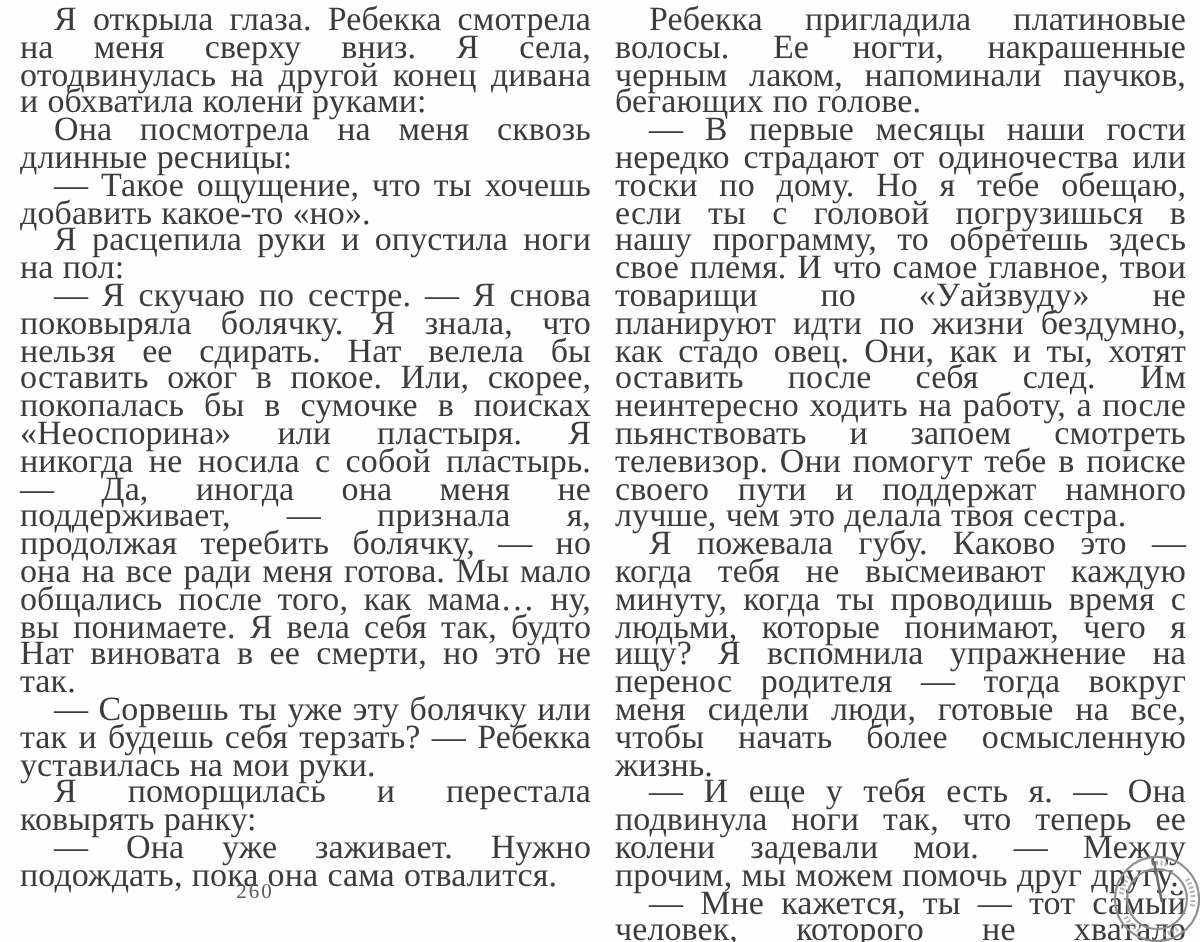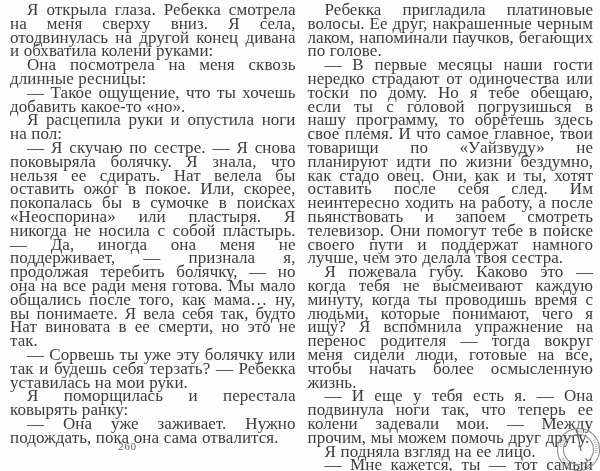--- a/index.html
+++ b/index.html
@@ -64,25 +64,24 @@
       <p>Она посмотрела на меня сквозь длинные ресницы:</p>
       <p>— Такое ощущение, что ты хочешь добавить какое-то «но».</p>
       <p>Я расцепила руки и опустила ноги на пол:</p>
       <p>— Я скучаю по сестре. — Я снова поковыряла болячку. Я знала, что нельзя ее сдирать. Нат велела бы оставить ожог в покое. Или, скорее, покопалась бы в сумочке в поисках «Неоспорина» или пластыря. Я никогда не носила с собой пластырь. — Да, иногда она меня не поддерживает, — признала я, продолжая теребить болячку, — но она на все ради меня готова. Мы мало общались после того, как мама… ну, вы понимаете. Я вела себя так, будто Нат виновата в ее смерти, но это не так.</p>
       <p>— Сорвешь ты уже эту болячку или так и будешь себя терзать? — Ребекка уставилась на мои руки.</p>
       <p>Я поморщилась и перестала ковырять ранку:</p>
       <p>— Она уже заживает. Нужно подождать, пока она сама отвалится.</p>
     </div>
 
     <div class="page-col">
-      <p>Ребекка пригладила платиновые волосы. Ее друг, накрашенные черным лаком, напоминали паучков, бегающих по голове.</p>
+      <p>Ребекка пригладила платиновые волосы. Ее ногти, накрашенные черным лаком, напоминали паучков, бегающих по голове.</p>
       <p>— В первые месяцы наши гости нередко страдают от одиночества или тоски по дому. Но я тебе обещаю, если ты с головой погрузишься в нашу программу, то обретешь здесь свое племя. И что самое главное, твои товарищи по «Уайзвуду» не планируют идти по жизни бездумно, как стадо овец. Они, как и ты, хотят оставить после себя след. Им неинтересно ходить на работу, а после пьянствовать и запоем смотреть телевизор. Они помогут тебе в поиске своего пути и поддержат намного лучше, чем это делала твоя сестра.</p>
       <p>Я пожевала губу. Каково это — когда тебя не высмеивают каждую минуту, когда ты проводишь время с людьми, которые понимают, чего я ищу? Я вспомнила упражнение на перенос родителя — тогда вокруг меня сидели люди, готовые на все, чтобы начать более осмысленную жизнь.</p>
       <p>— И еще у тебя есть я. — Она подвинула ноги так, что теперь ее колени задевали мои. — Между прочим, мы можем помочь друг другу.</p>
-      <p>Я подняла взгляд на ее лицо.</p>
       <p>— Мне кажется, ты — тот самый человек, которого не хватало «Уайзвуду».</p>
     </div>
 
   </div>
 
   <div class="page-number">260</div>
 
   <svg class="stamp" viewBox="0 0 48 48" xmlns="http://www.w3.org/2000/svg">
 
     <circle cx="24" cy="24" r="21.5" fill="none" stroke="#8f8f8f" stroke-width="1.1"></circle>

